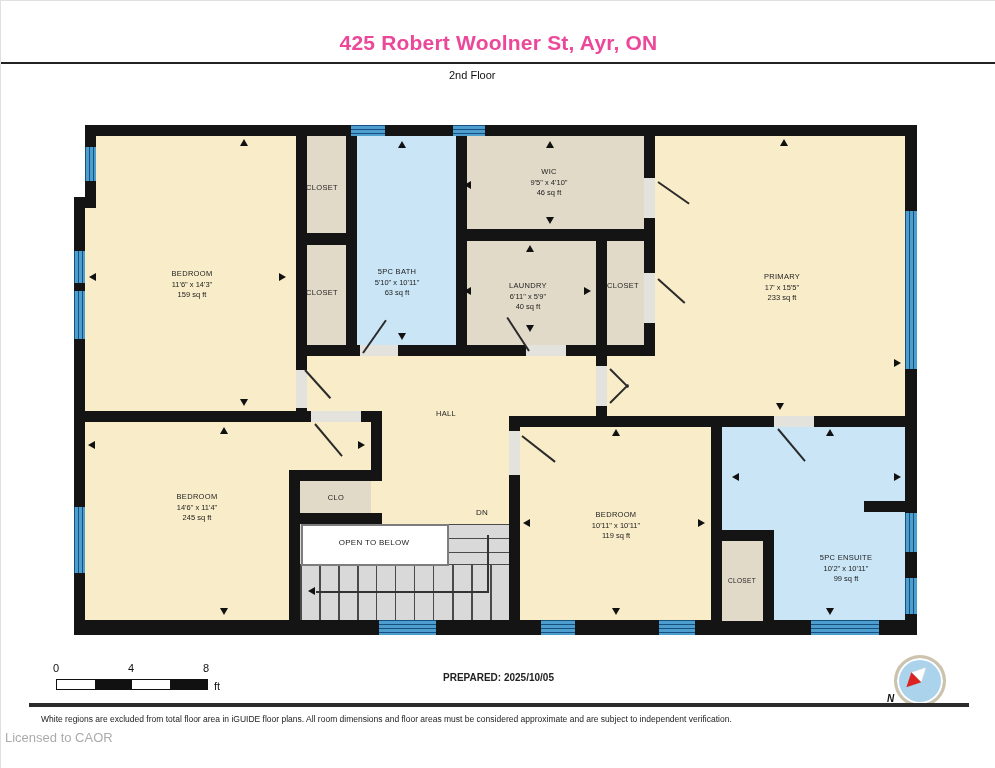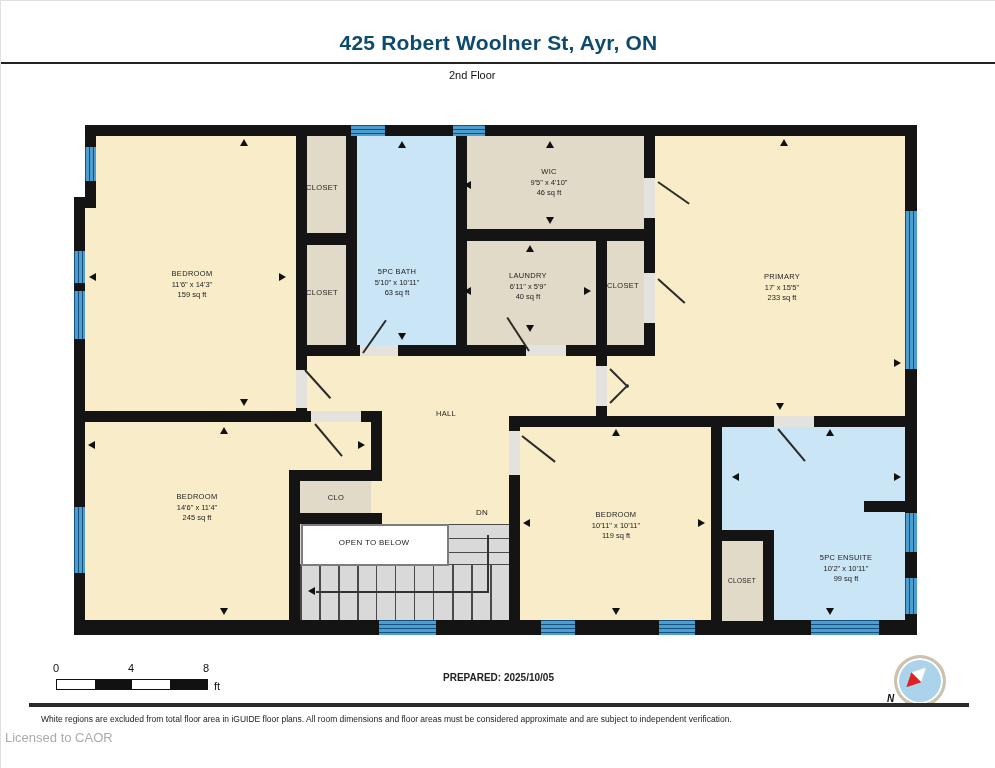--- a/index.html
+++ b/index.html
@@ -1,19 +1,19 @@
 <!DOCTYPE html>
 <html><head>
 <meta charset="utf-8">
 <style>
   html,body{margin:0;padding:0;background:#fff;}
   .page{position:relative;width:995px;height:768px;background:#fff;border:1px solid #e0e0e0;
         font-family:"Liberation Sans",sans-serif;overflow:hidden;}
   .abs{position:absolute;}
-  .title{width:100%;text-align:center;top:30px;font-size:21px;font-weight:bold;color:#0c4a6e;letter-spacing:.2px;}
+  .title{width:100%;text-align:center;top:30px;font-size:21px;font-weight:bold;color:#ec4899;letter-spacing:.2px;}
   .title-rule{left:0;top:61px;width:995px;height:2px;background:#222;}
   .floor-label{left:448px;top:68px;font-size:11px;font-weight:normal;color:#111;}
   .area-col{left:508px;top:68px;font-size:11px;color:#111;line-height:16px;}
 
   
   .plan{left:73px;top:122px;width:844px;height:512px;}
   .fill{position:absolute;}
   .cream{background:#F8ECC9;}
   .tan{background:#E2DAC8;}
   .blue{background:#C9E5F6;}
@@ -210,21 +210,21 @@
     <div class="rlabel" style="left:323px;top:160px;">
       <div class="rn">5PC BATH</div>
       <div>5'10" x 10'11"</div>
       <div>63 sq ft</div>
     </div>
     <div class="rlabel" style="left:475px;top:60px;">
       <div class="rn">WIC</div>
       <div>9'5" x 4'10"</div>
       <div>46 sq ft</div>
     </div>
-    <div class="rlabel" style="left:454px;top:164px;">
+    <div class="rlabel" style="left:454px;top:174px;">
       <div class="rn">LAUNDRY</div>
       <div>6'11" x 5'9"</div>
       <div>40 sq ft</div>
     </div>
     <div class="rlabel" style="left:549px;top:163px;">
       <div class="rn">CLOSET</div>
     </div>
     <div class="rlabel" style="left:708px;top:165px;">
       <div class="rn">PRIMARY</div>
       <div>17' x 15'5"</div>

